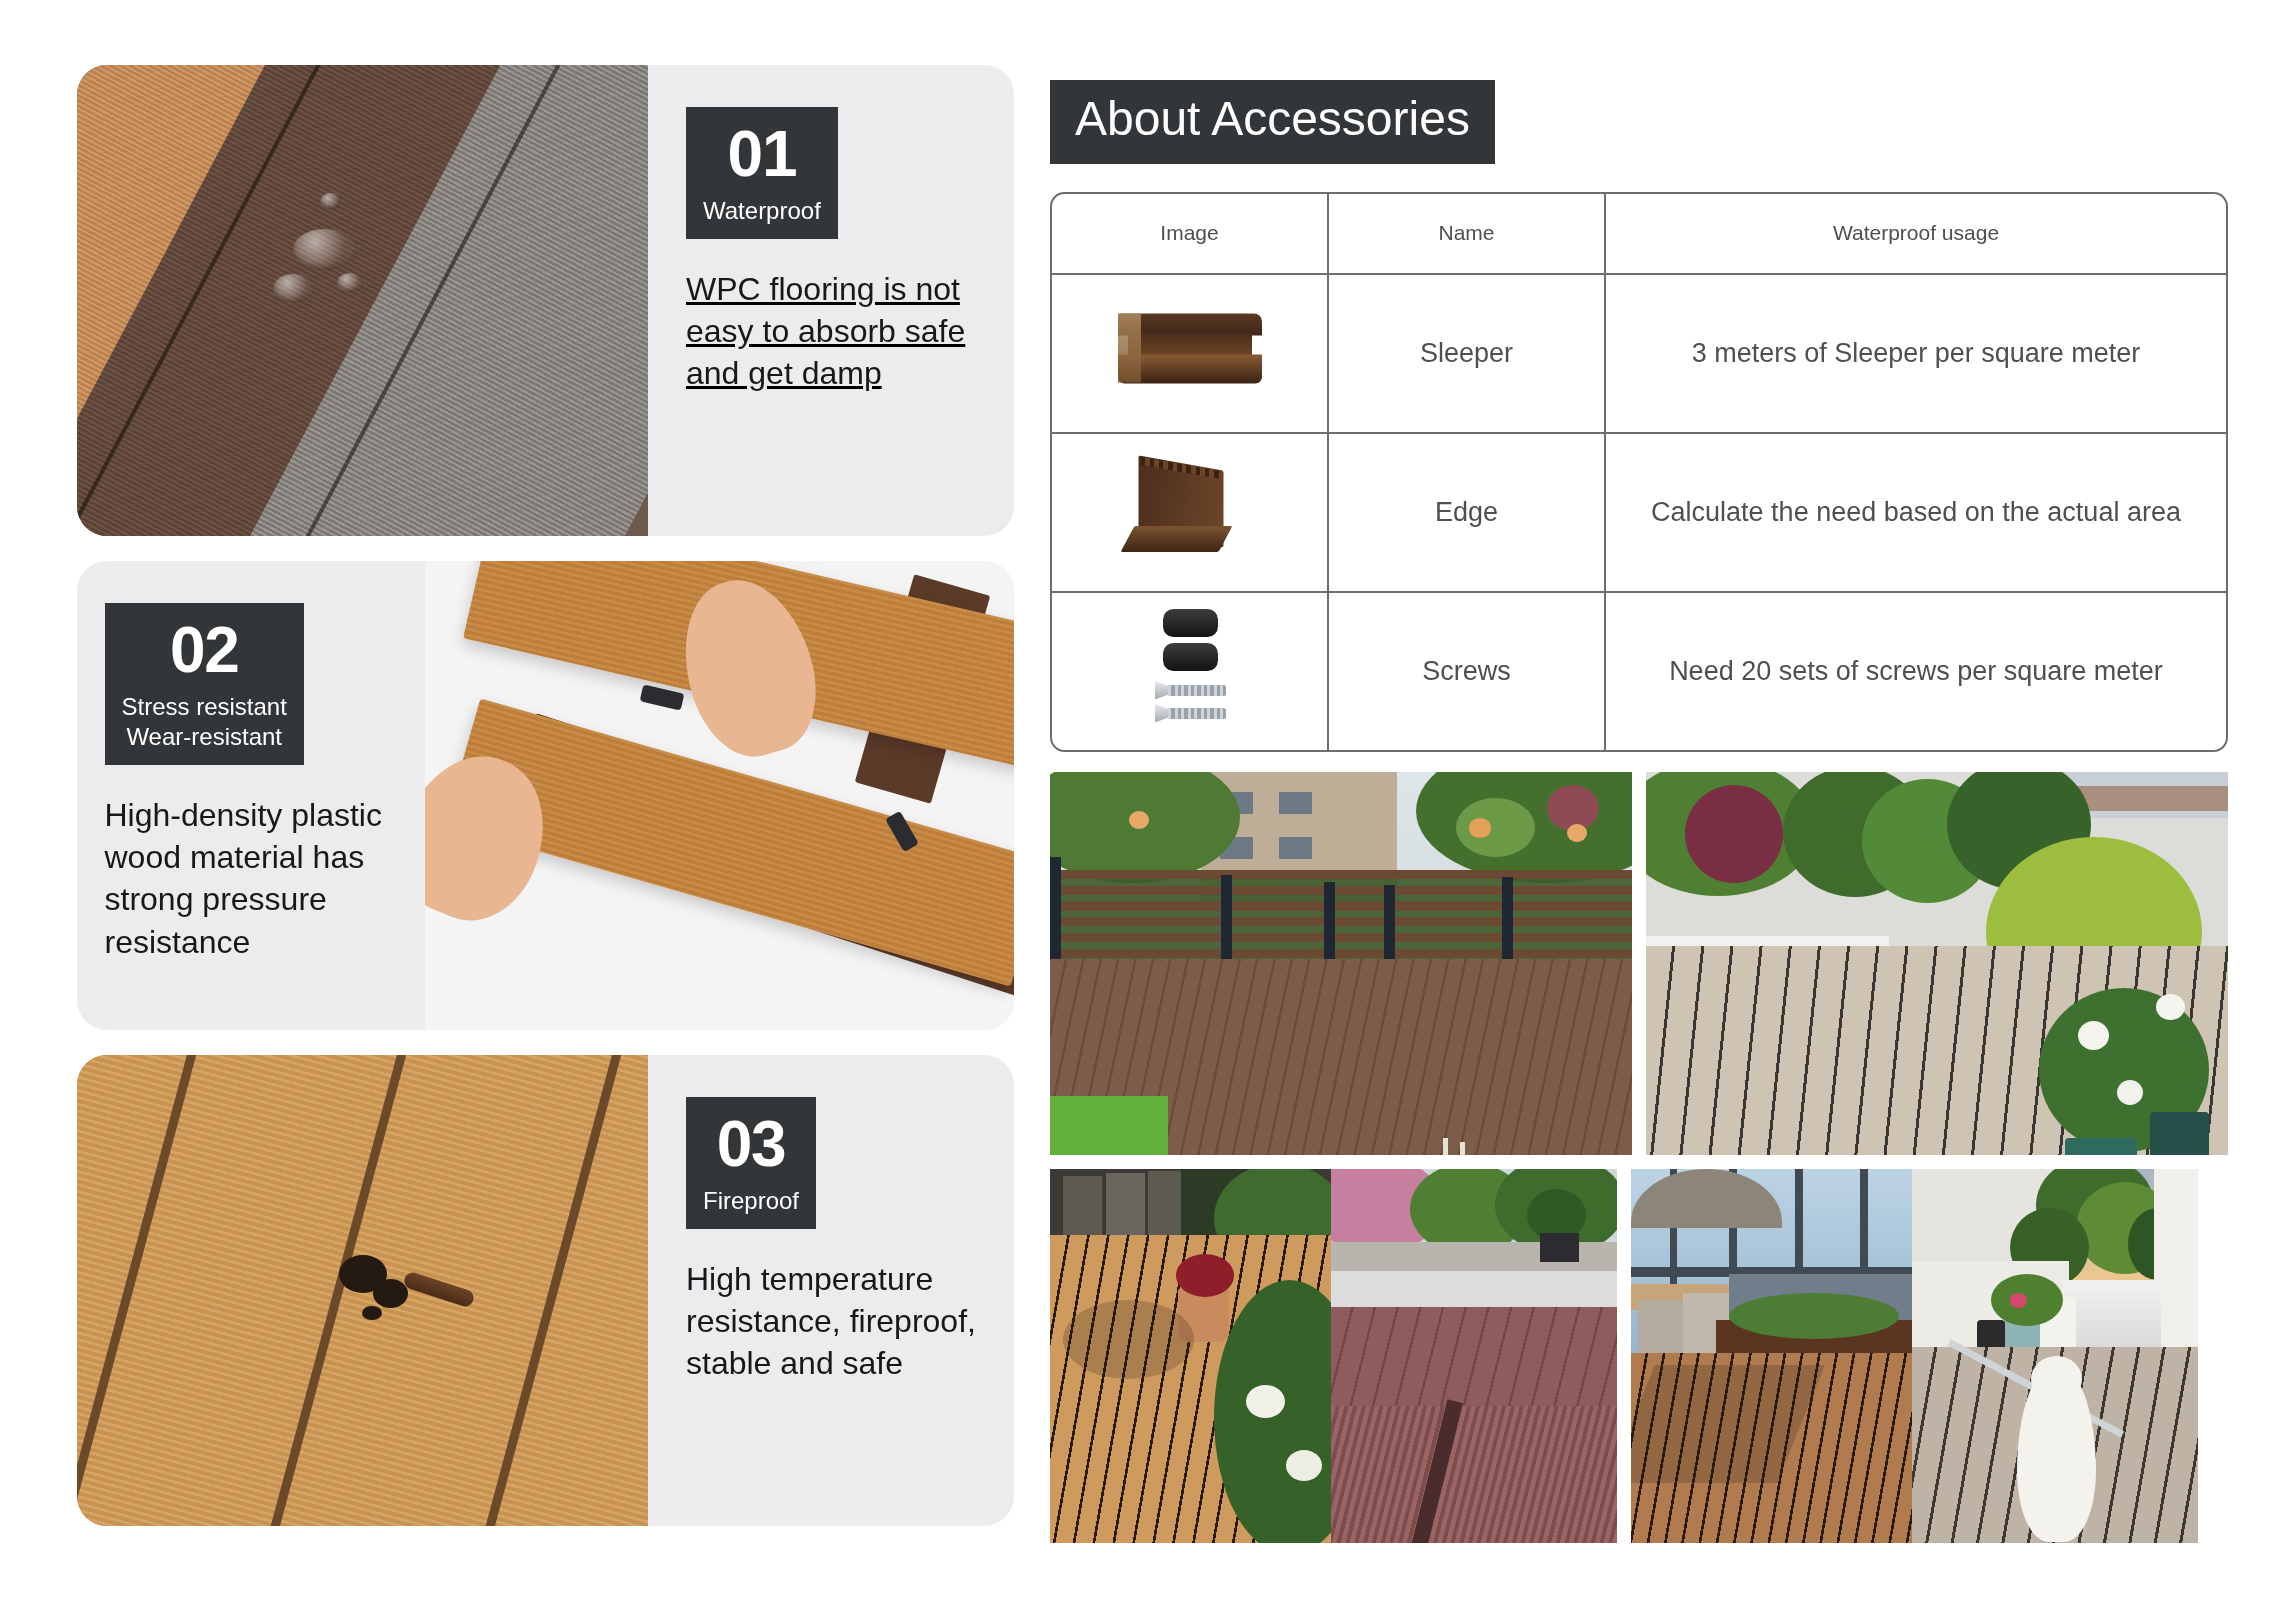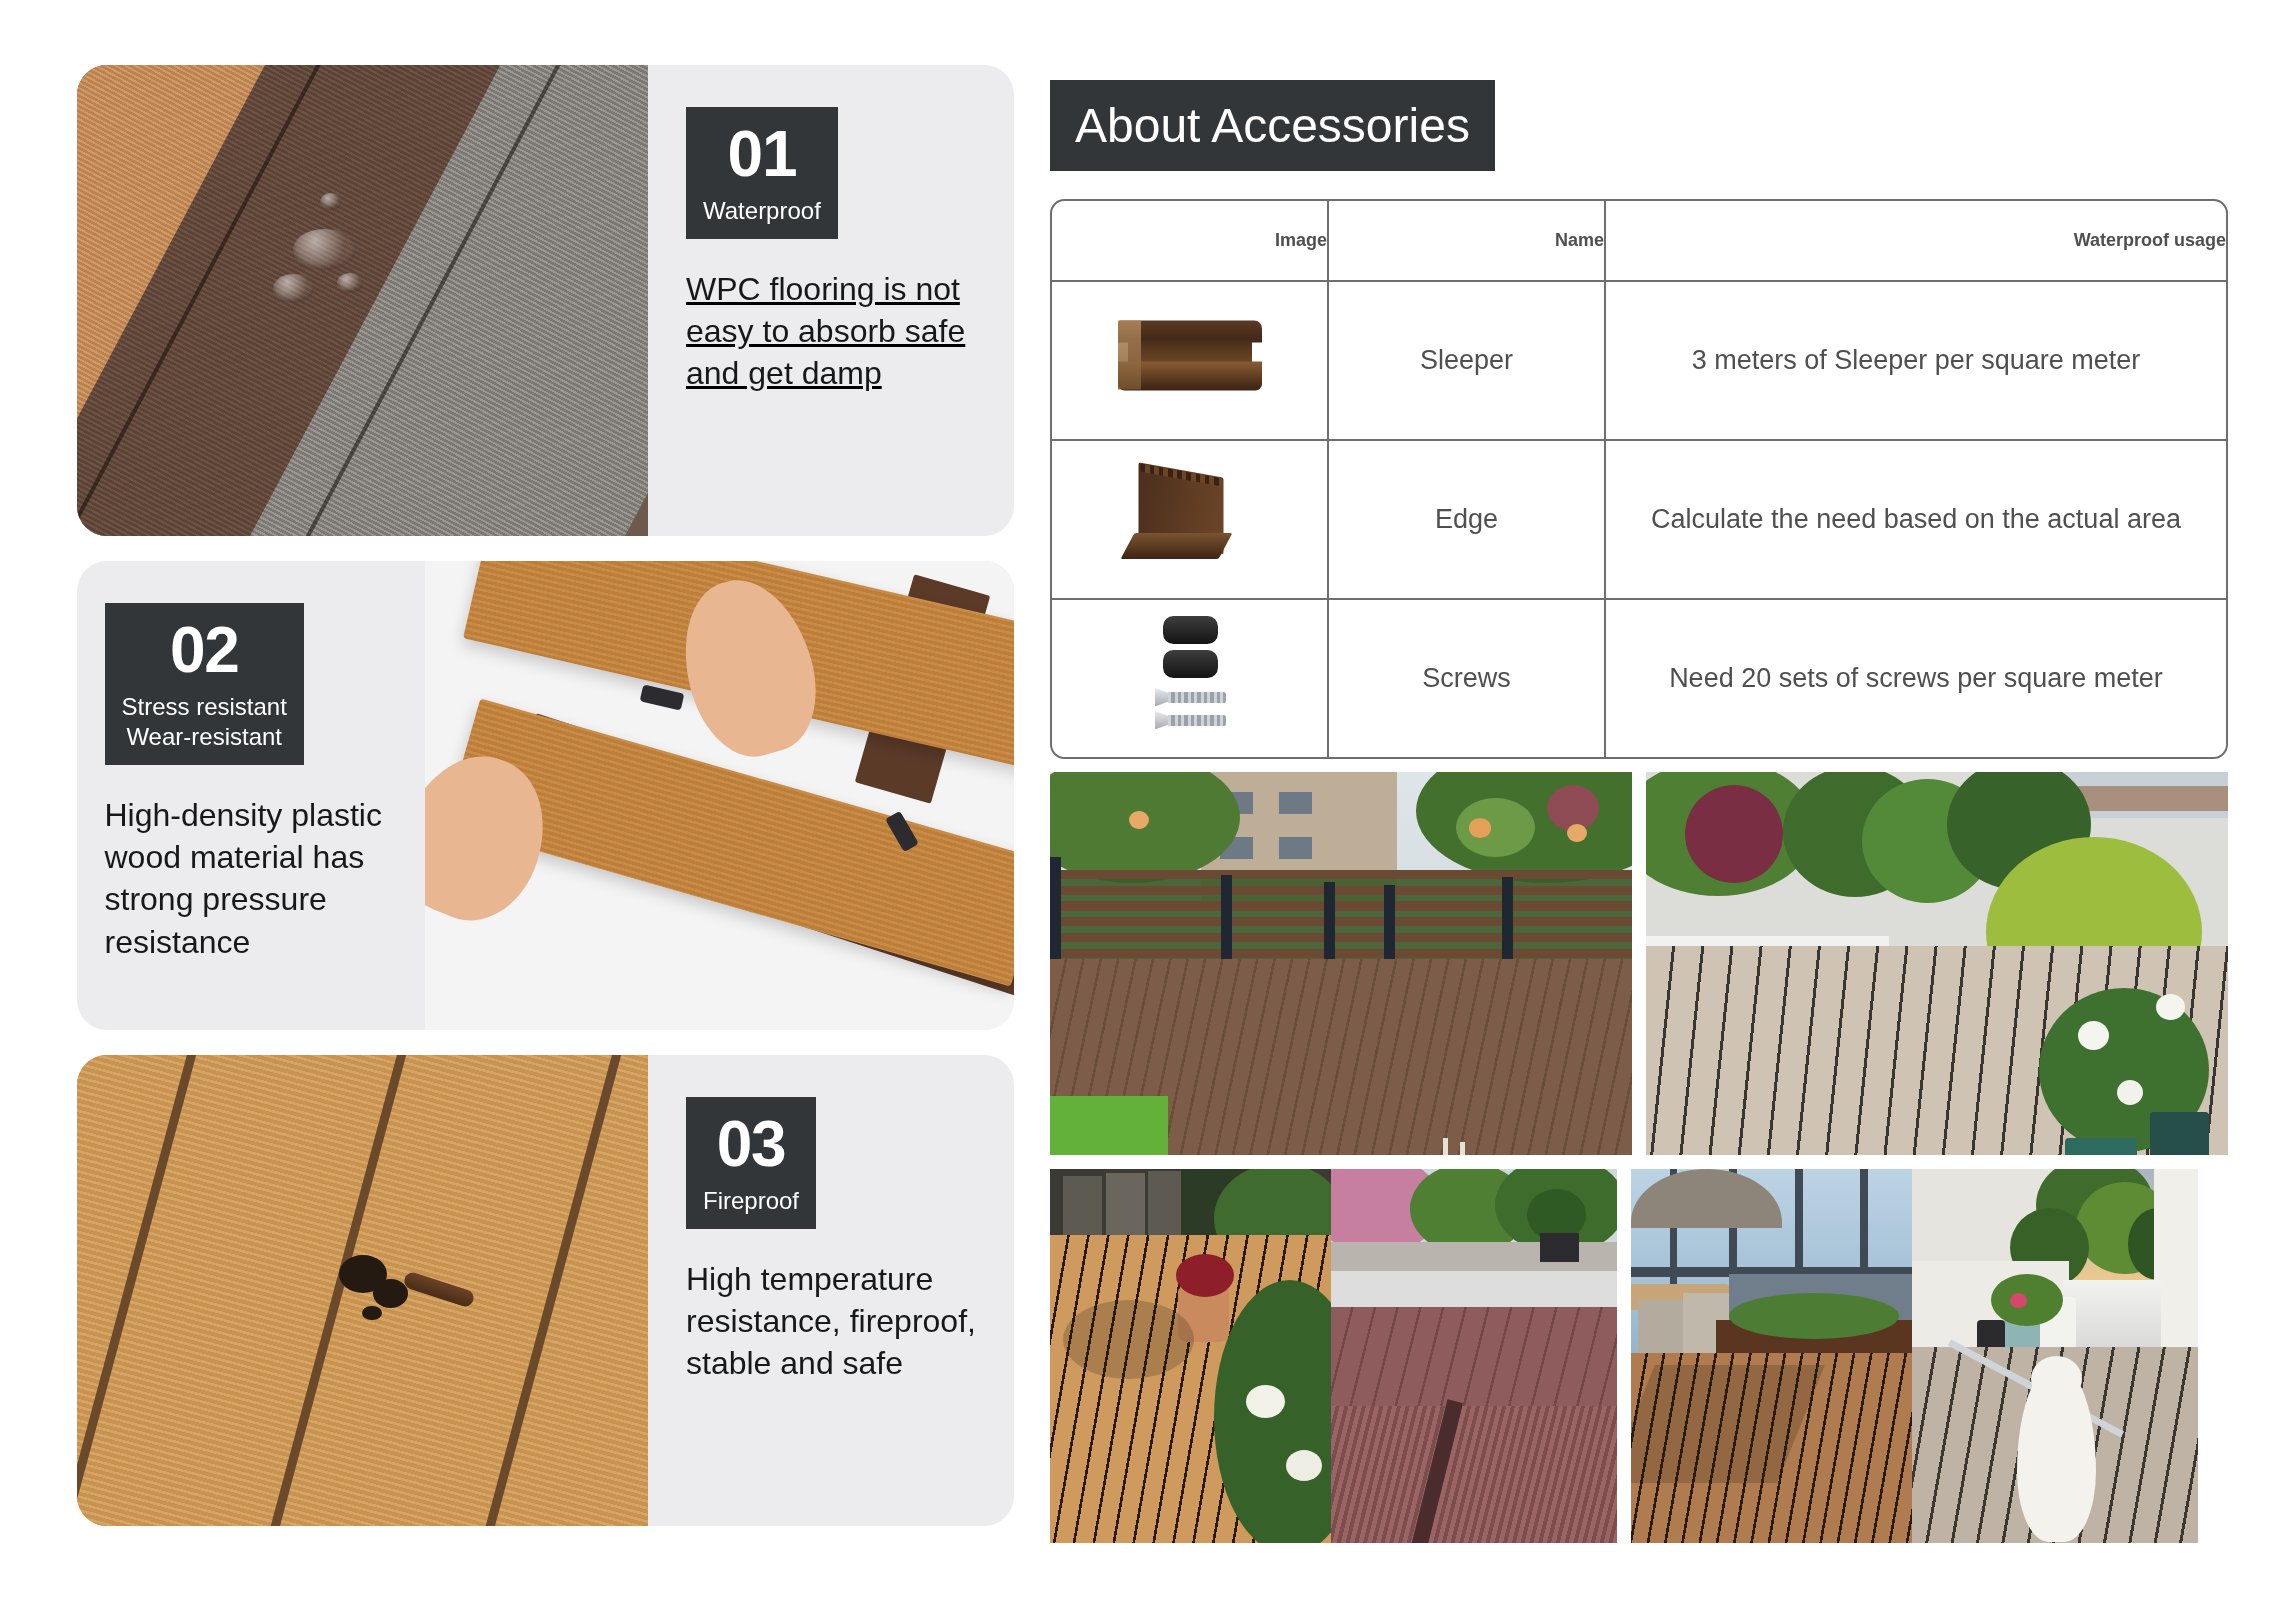--- a/index.html
+++ b/index.html
@@ -73,36 +73,36 @@
     background:repeating-linear-gradient(180deg,#d7a468 0 2.6px,#c7934f 2.6px 6.5px);}
   .ph3 .gap{position:absolute;top:-25%;height:150%;width:8.5px;background:#6b4a2b;transform:rotate(15deg);}
   .ph3 .burn{position:absolute;border-radius:50%;background:#241a12;filter:blur(0.7px);}
   .ph3 .cig{position:absolute;height:17px;border-radius:8.5px;background:linear-gradient(180deg,#6b4327,#4a2c17);transform:rotate(18deg);}
 
   
   .right-col{position:absolute;left:1050px;top:80px;width:1178px;}
 
   .section-title{
     display:inline-block;background:#333639;color:#fff;
-    font-size:48px;line-height:1;padding:22px 25px 21px 25px;
+    font-size:48px;line-height:1;padding:15px 25px 21px 25px;
   }
 
   .acc-table{
     margin-top:27.5px;width:1178px;border:2.6px solid #6e6e6e;border-radius:14.4px;
     border-collapse:separate;border-spacing:0;overflow:hidden;background:#fff;
   }
   .acc-table td,.acc-table th{
     border-right:2.6px solid #6e6e6e;border-bottom:2.6px solid #6e6e6e;
     padding:0;text-align:center;vertical-align:middle;color:#4f4f4f;
   }
   .acc-table tr td:last-child,.acc-table tr th:last-child{border-right:none;}
   .acc-table tr:last-child td{border-bottom:none;}
   .col-img{width:275px;}
   .col-name{width:275px;}
-  .hdr-row th{height:79px;font-size:18px;font-weight:bold;text-align:right;}
+  .hdr-row th{height:79px;font-size:21px;font-weight:normal;}
   .body-row td{height:157px;font-size:27px;}
   .cell-txt{padding:0 13px;}
 
   .acc-thumb{width:100%;height:131px;position:relative;}
   
   .sleeper{position:absolute;left:50%;top:50%;transform:translate(-50%,-50%);width:144px;height:79px;}
   .sleeper .top{position:absolute;left:0;top:0;width:144px;height:22px;
     background:linear-gradient(180deg,#5a3a23,#3f2717);border-radius:2.6px 7.9px 0 0;}
   .sleeper .mid{position:absolute;left:10.5px;top:19.6px;width:124px;height:23.6px;
     background:linear-gradient(180deg,#4a2e1b,#6d4626);}

